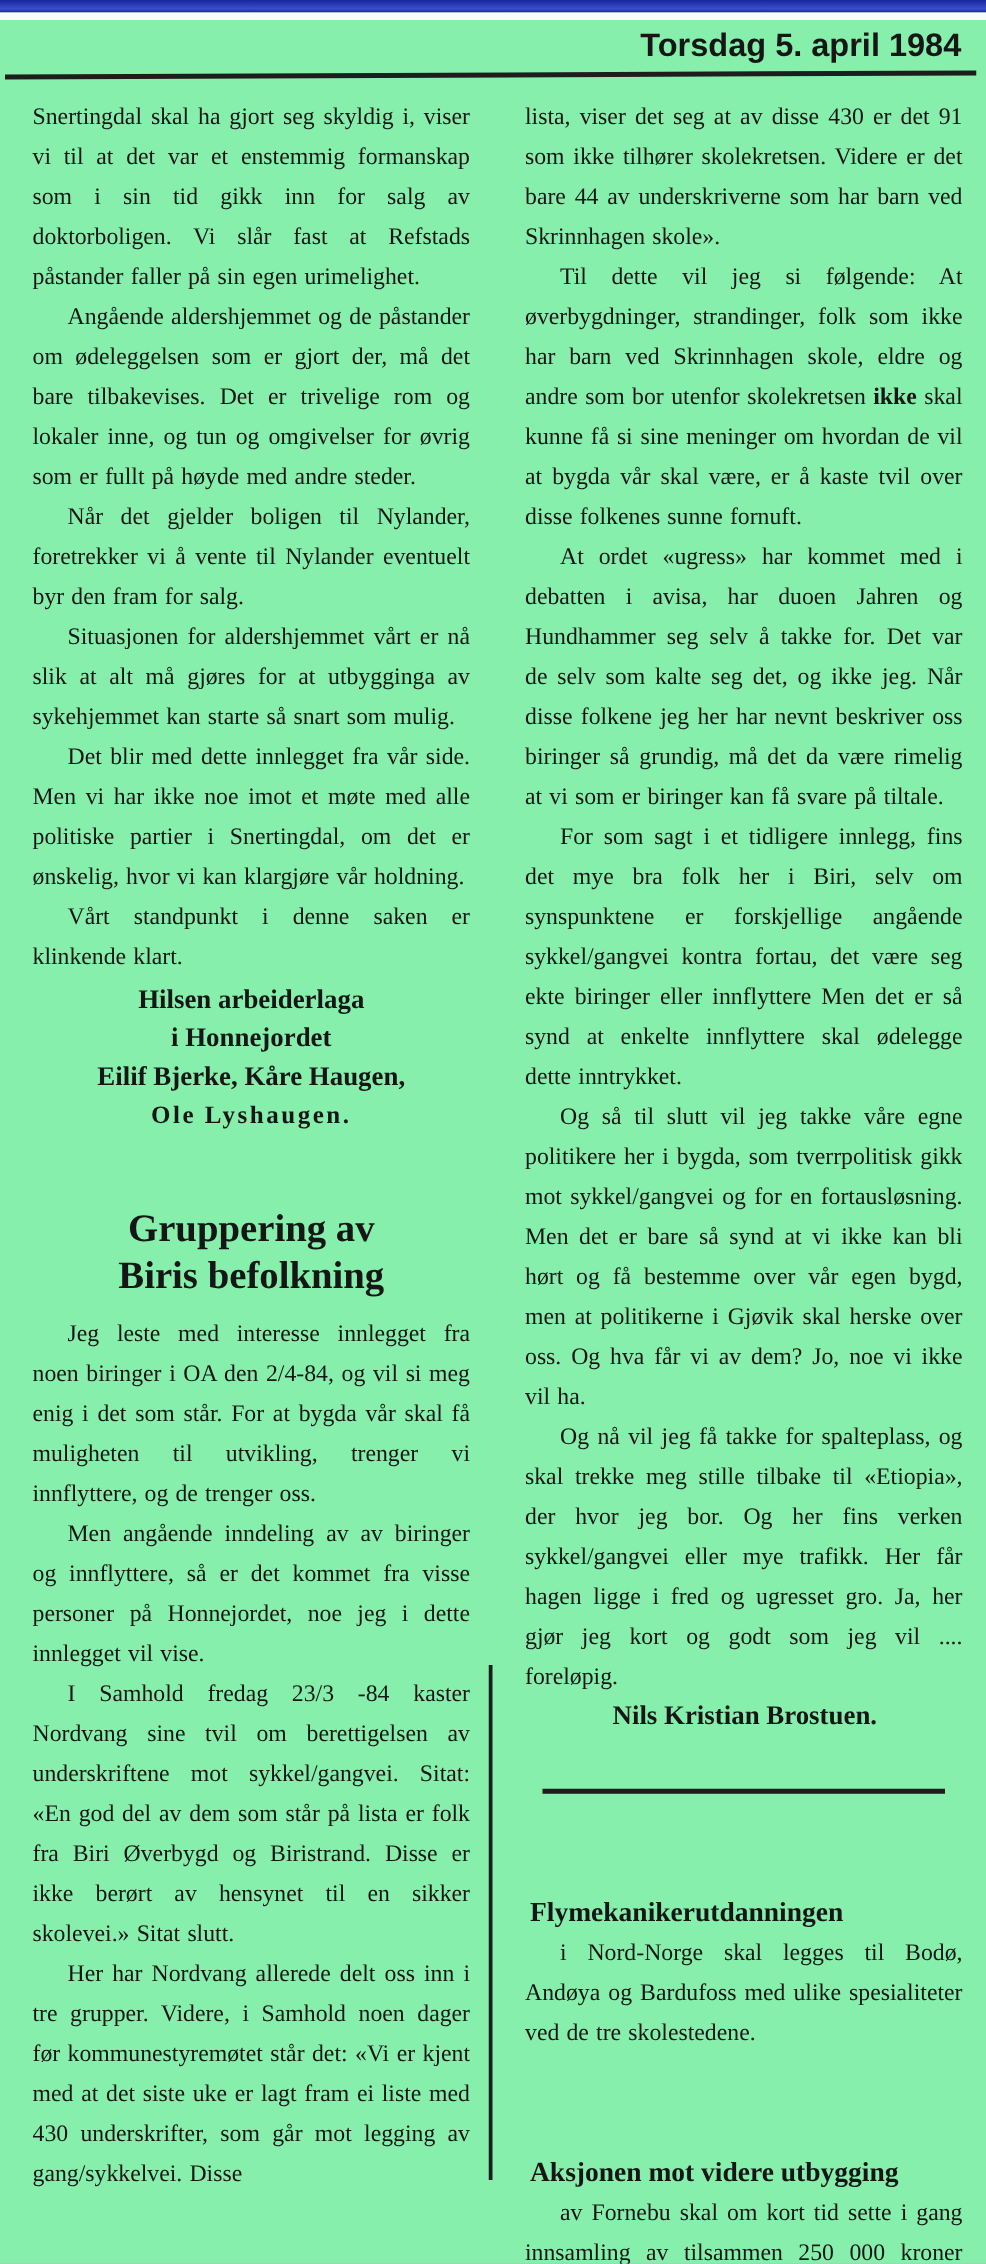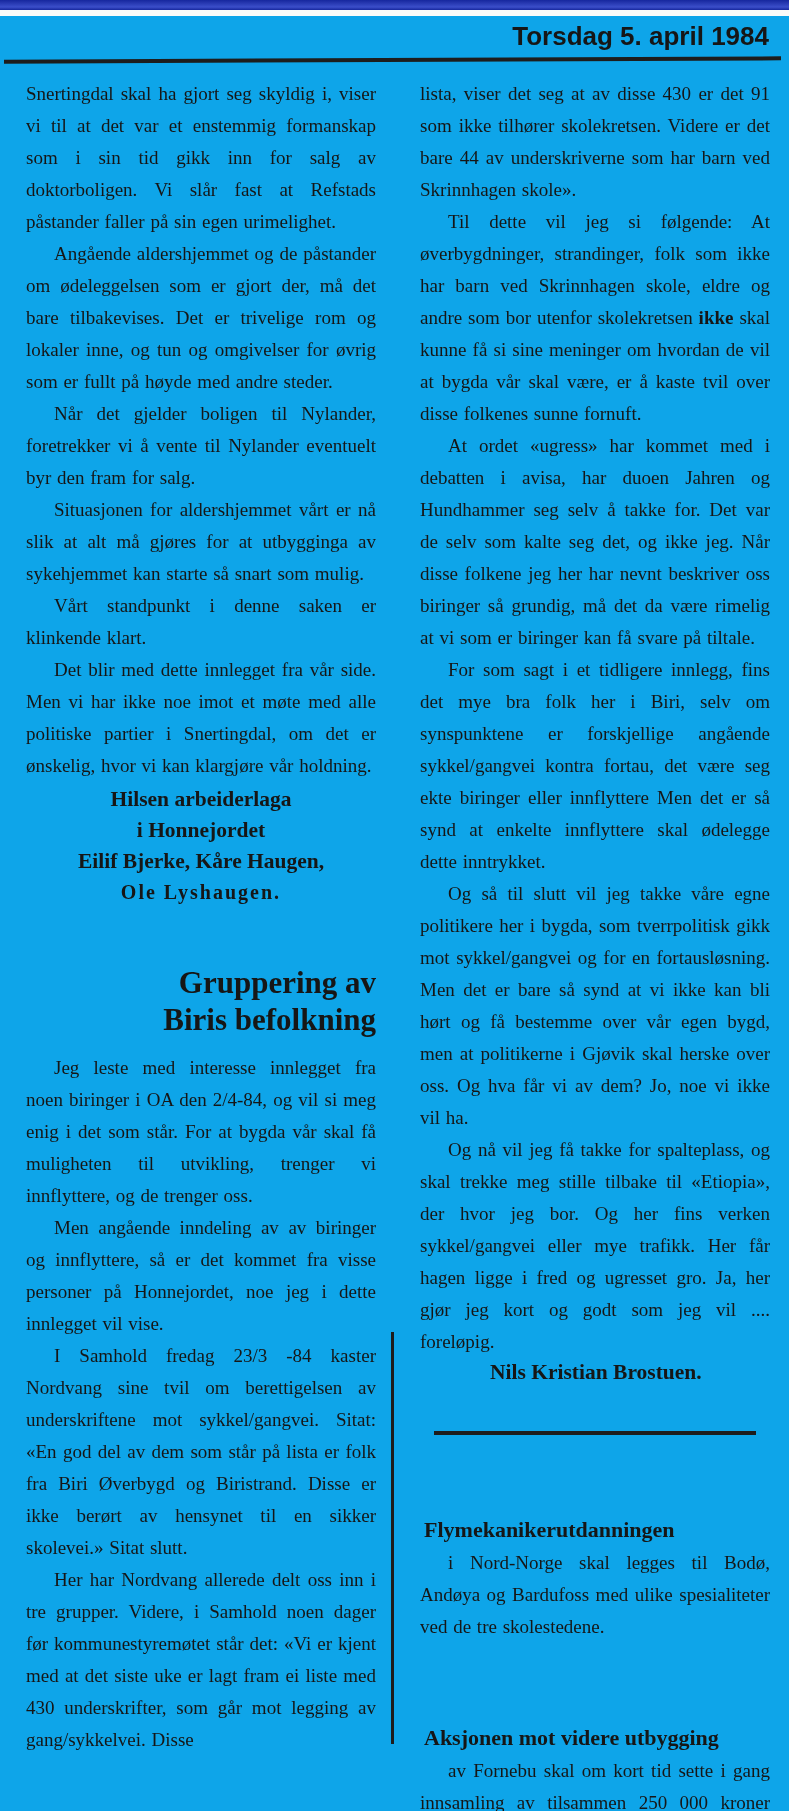--- a/index.html
+++ b/index.html
@@ -6,21 +6,21 @@
   body{
     width:789px;height:1811px;
     background:#b9b7b4;
     font-family:"Liberation Serif", serif;
     color:#161616;
     overflow:hidden;
   }
   .page{
     position:relative;
     width:789px;height:1811px;
-    background:#0ea5e9;
+    background:#86efac;
   }
   .topbar{
     height:10px;
     background:linear-gradient(#16279e,#3b4ec9 70%,#16279e);
   }
   .topbar-white{height:6px;background:#fbfbf9;}
   .masthead{
     text-align:right;
     padding:5px 20px 4px 0;
     font-family:"Liberation Sans", sans-serif;
@@ -52,21 +52,21 @@
   .bold{font-weight:bold;}
   .sig-block{
     text-align:center;
     font-weight:bold;
     font-size:21.5px;
     line-height:31px;
     margin-top:2px;
   }
   .sig-small{font-size:20px;letter-spacing:2px;text-align:center;}
   .headline{
-    text-align:right;
+    text-align:center;
     font-weight:bold;
     font-size:31px;
     line-height:37px;
     margin:56px 0 14px 0;
   }
   .letter-sig{
     font-weight:bold;
     font-size:21.5px;
     text-align:left;
     padding-left:70px;
@@ -102,22 +102,22 @@
   <div class="masthead">Torsdag 5. april 1984</div>
   <hr class="mast-rule">
 
   <div class="columns">
 
     <div class="col col-left">
       <p class="body">Snertingdal skal ha gjort seg skyldig i, viser vi til at det var et enstemmig formanskap som i sin tid gikk inn for salg av doktorboligen. Vi slår fast at Refstads påstander faller på sin egen urimelighet.</p>
       <p class="body indent">Angående aldershjemmet og de påstander om ødeleggelsen som er gjort der, må det bare tilbakevises. Det er trivelige rom og lokaler inne, og tun og omgivelser for øvrig som er fullt på høyde med andre steder.</p>
       <p class="body indent">Når det gjelder boligen til Nylander, foretrekker vi å vente til Nylander eventuelt byr den fram for salg.</p>
       <p class="body indent">Situasjonen for aldershjemmet vårt er nå slik at alt må gjøres for at utbygginga av sykehjemmet kan starte så snart som mulig.</p>
+      <p class="body indent">Det blir med dette innlegget fra vår side. Men vi har ikke noe imot et møte med alle politiske partier i Snertingdal, om det er ønskelig, hvor vi kan klargjøre vår holdning.</p>
       <p class="body indent">Vårt standpunkt i denne saken er klinkende klart.</p>
-      <p class="body indent">Det blir med dette innlegget fra vår side. Men vi har ikke noe imot et møte med alle politiske partier i Snertingdal, om det er ønskelig, hvor vi kan klargjøre vår holdning.</p>
 
       <div class="sig-block">
         <div>Hilsen arbeiderlaga</div>
         <div>i Honnejordet</div>
         <div>Eilif Bjerke, Kåre Haugen,</div>
         <div class="sig-small">Ole Lyshaugen.</div>
       </div>
 
       <div class="headline">
         <div>Gruppering av</div>

